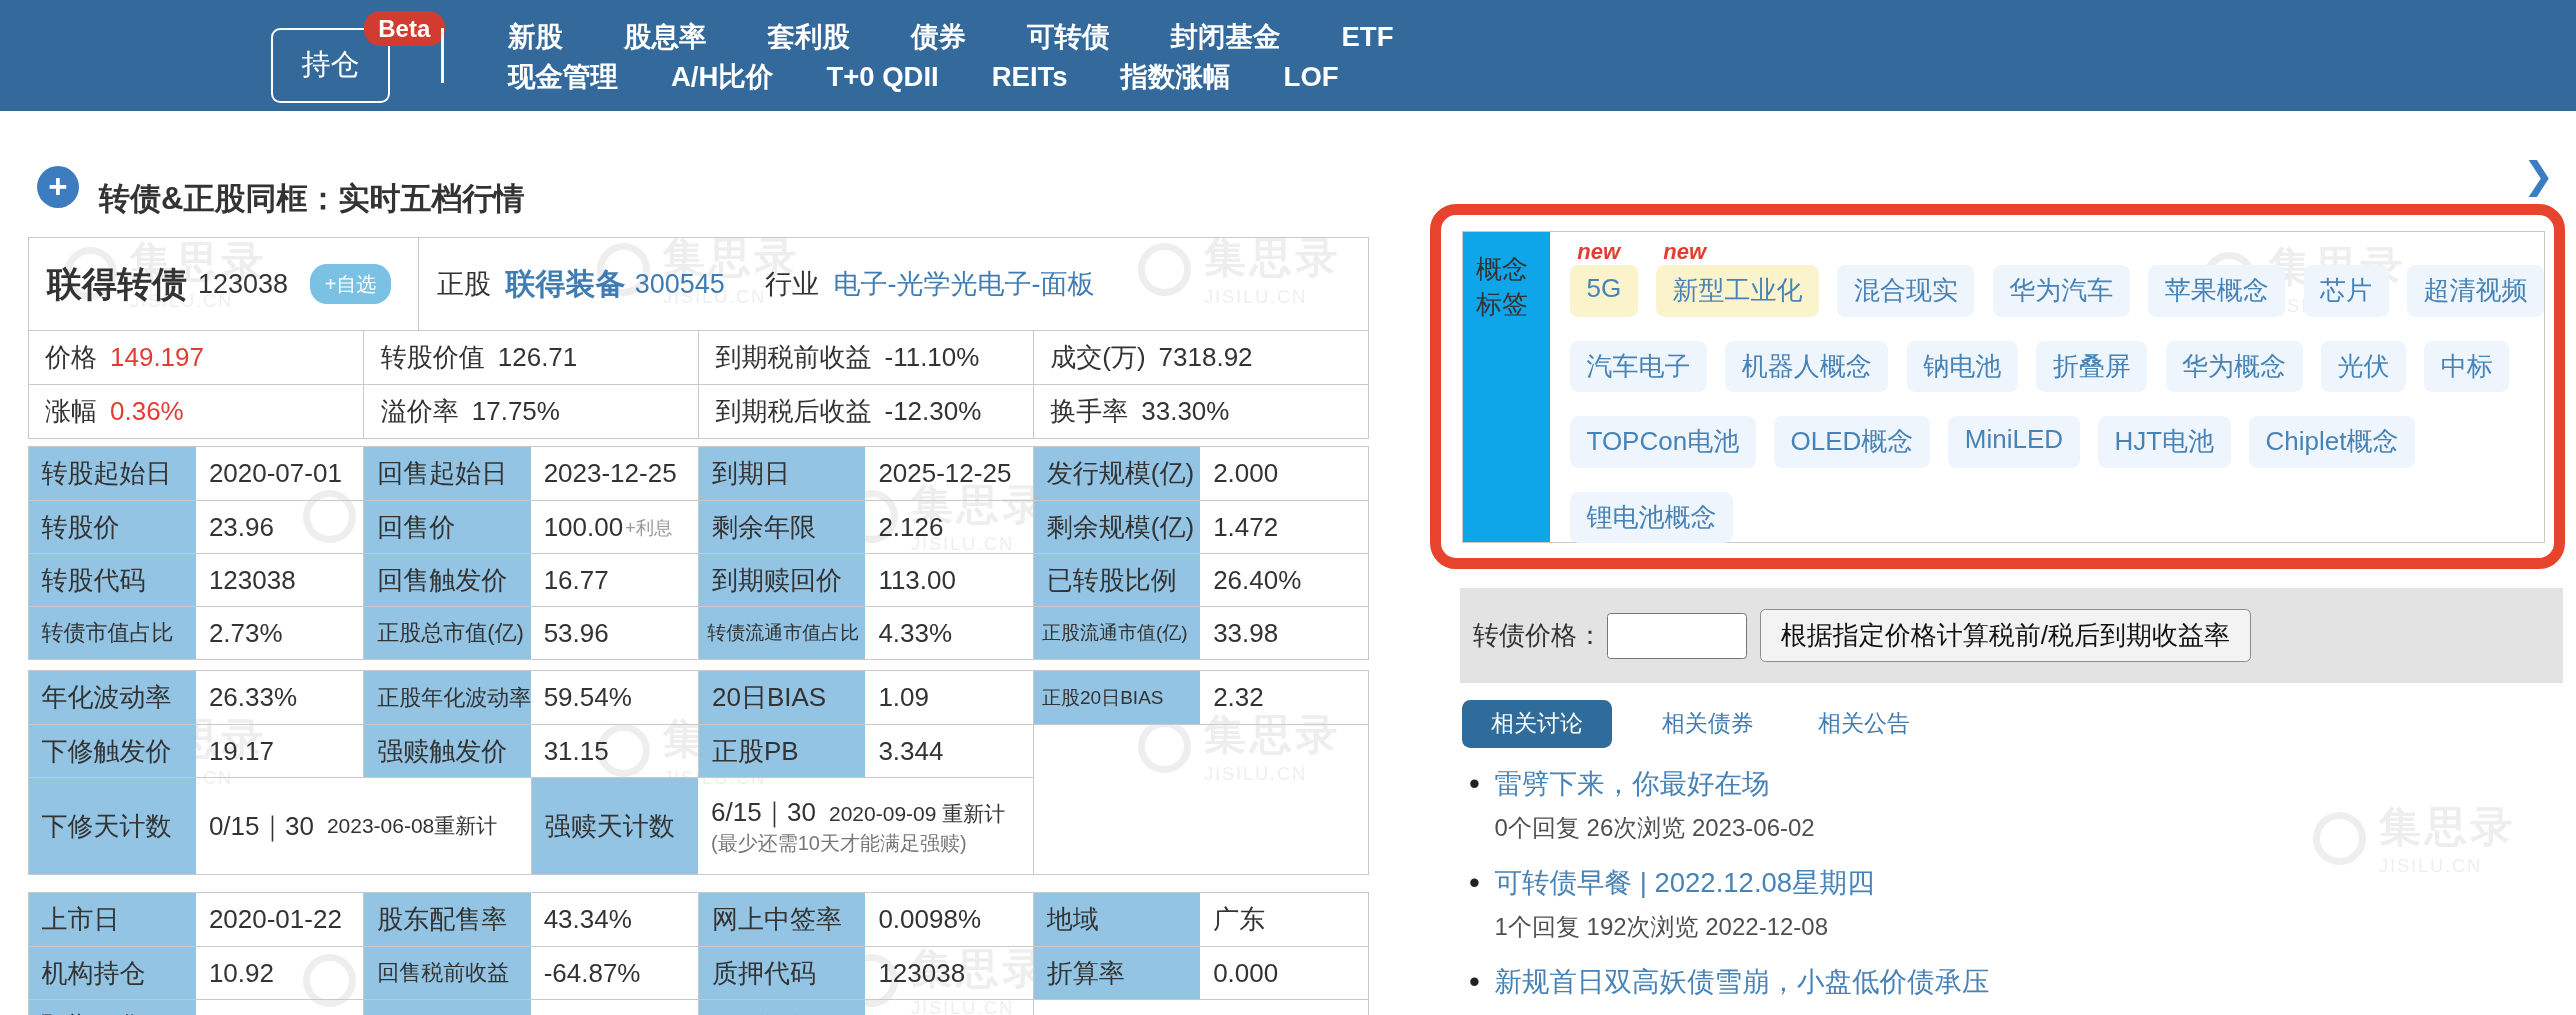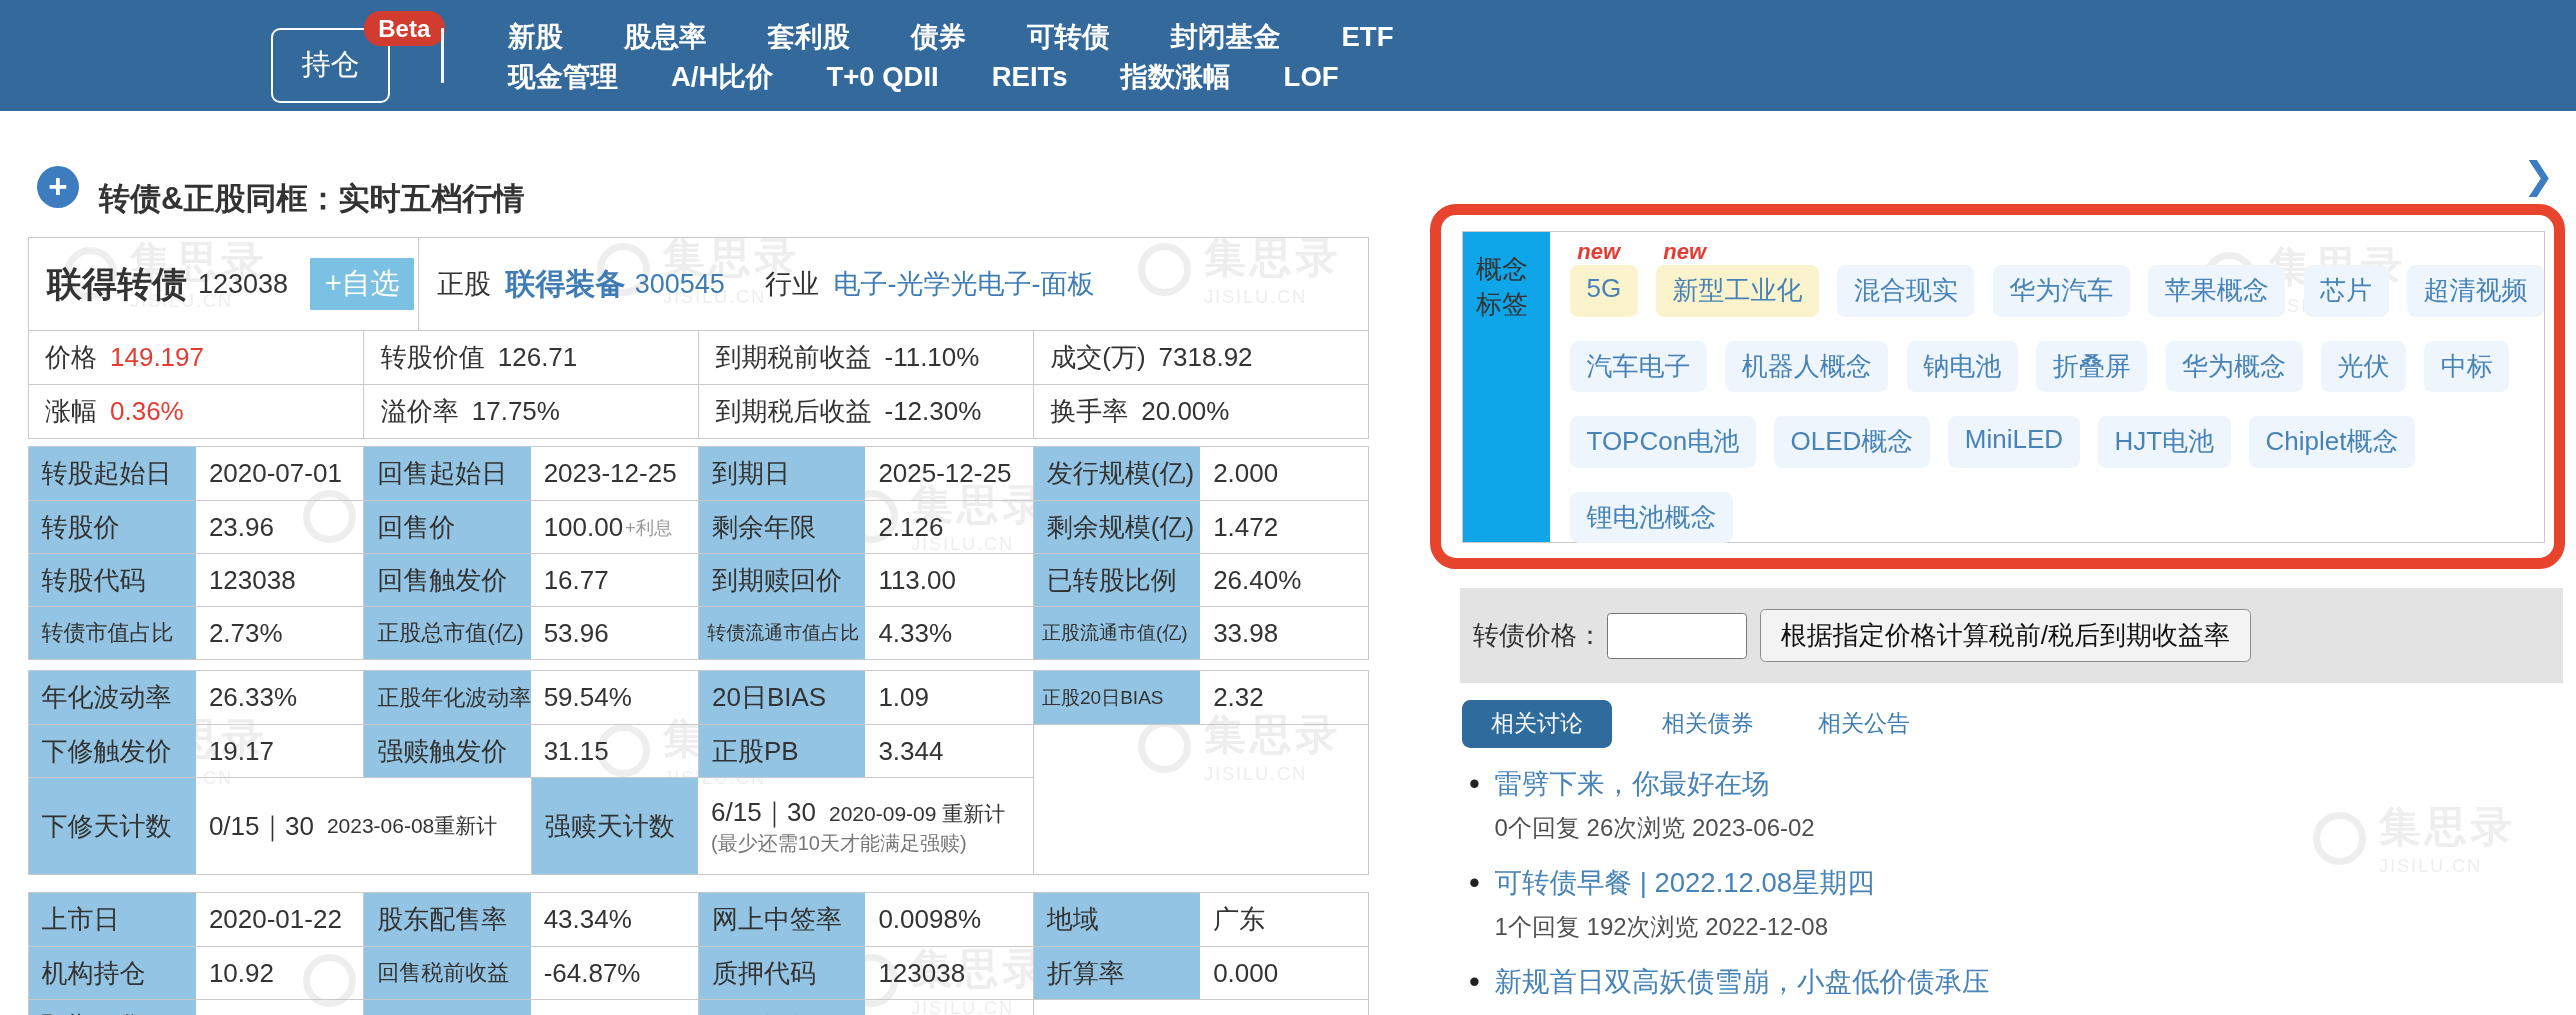--- a/index.html
+++ b/index.html
@@ -33,21 +33,21 @@
   .chevron { position:absolute; left:2523px; top:154px; color:#3C7CC0; font-size:37px; font-weight:bold; z-index:2; cursor:pointer; }
 
   
   .tblwrap { position:absolute; z-index:1; }
   .head-tbl { left:27.5px; top:237px; width:1341px; border:1.8px solid #c9c9c9; }
   .head-row { height:92px; display:flex; }
   .hcellA { width:390px; display:flex; align-items:center; padding-left:18.4px; border-right:1.8px solid #c9c9c9; }
   .hcellB { flex:1; display:flex; align-items:center; padding-left:18.4px; }
   .bond-name { font-size:35px; font-weight:bold; color:#333; }
   .bond-code { font-size:27px; color:#333; margin-left:11px; }
-  .addwatch { margin-left:22px; background:#7BC1E3; color:#fff; font-size:29px; padding:6.4px 14.7px; border-radius:1px; border:none; cursor:pointer; }
+  .addwatch { margin-left:22px; background:#7BC1E3; color:#fff; font-size:20px; padding:6.4px 14.7px; border-radius:17px; border:none; cursor:pointer; }
   .hlabel { font-size:27px; color:#333; }
   .hlink { color:#3E7CB3; text-decoration:none; cursor:pointer; }
   .stock-name { font-size:30px; font-weight:bold; margin-left:14.7px; }
   .stock-code { font-size:27px; margin-left:9.2px; }
   .mL { margin-left:40px; }
   .ind-link { font-size:27px; margin-left:14.7px; }
 
   .qrow { display:grid; grid-template-columns:repeat(4,1fr); height:54px; }
   .qcell { display:flex; align-items:center; padding-left:16.5px; gap:13px; border-top:1.8px solid #c9c9c9; }
   .qlbl { font-size:26px; color:#333; white-space:nowrap; }
@@ -267,21 +267,21 @@
           <div class="qcell sep">
             <span class="qlbl">溢价率</span>
             <span class="qval">17.75%</span>
           </div>
           <div class="qcell sep">
             <span class="qlbl">到期税后收益</span>
             <span class="qval">-12.30%</span>
           </div>
           <div class="qcell sep">
             <span class="qlbl">换手率</span>
-            <span class="qval">20.00%</span>
+            <span class="qval">33.30%</span>
           </div>
         </div>
       </div>
   </section>
 
   <section class="tblwrap dgrid b1" id="block1">
       <div class="cell lbl">转股起始日</div>
       <div class="cell val">
         <span>2020-07-01</span>
       </div>

